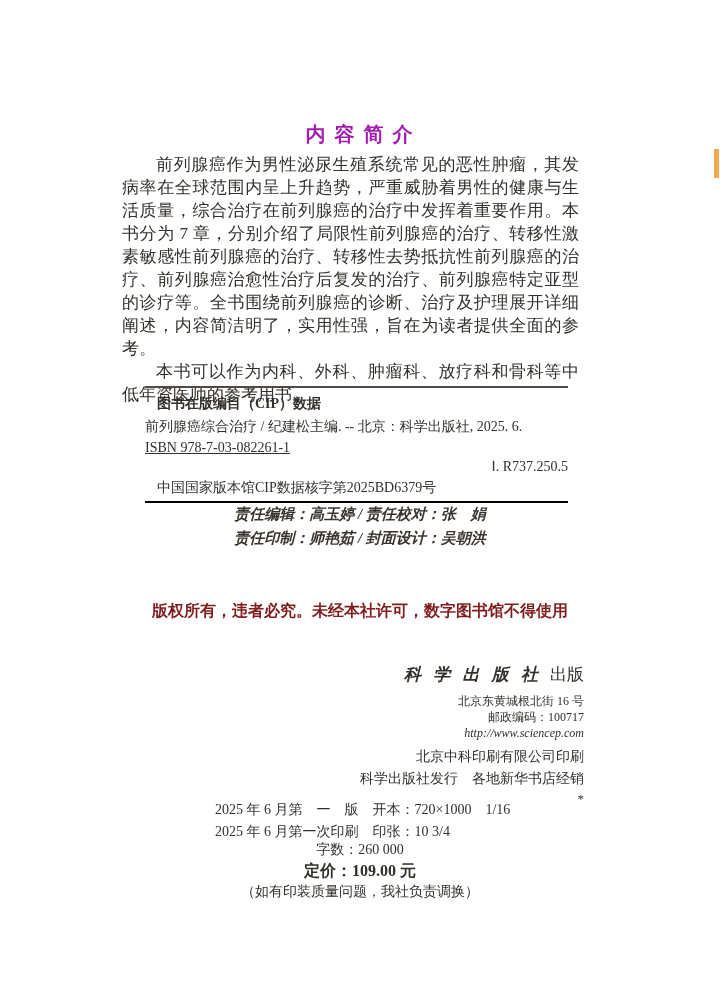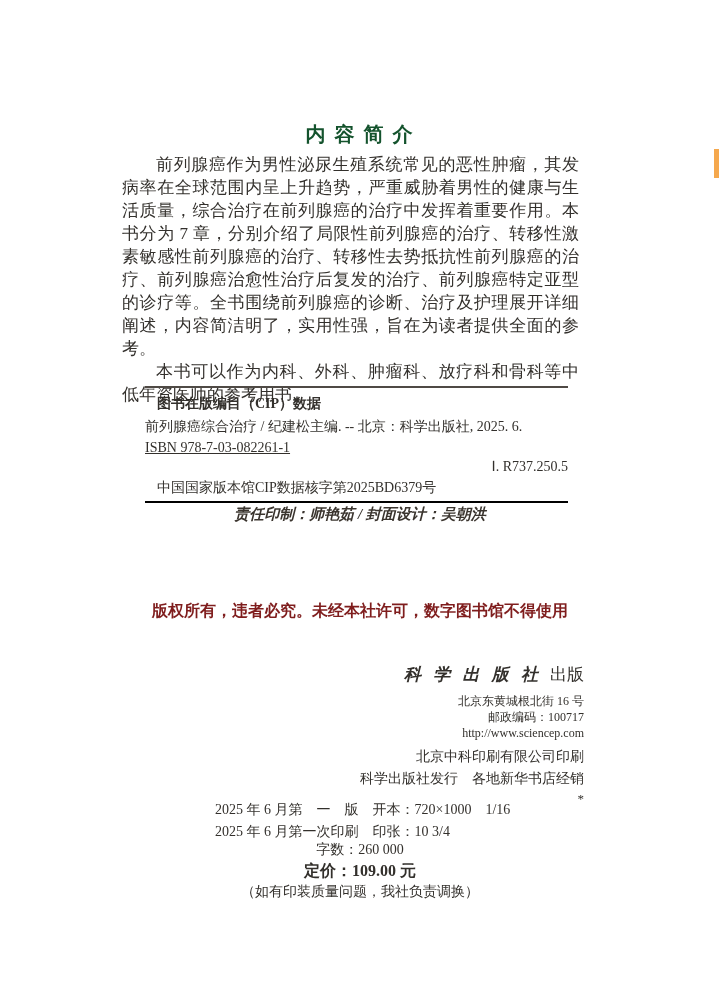--- a/index.html
+++ b/index.html
@@ -28,21 +28,21 @@
 
   .title {
     position: absolute;
     top: 121px;
     left: 0;
     width: 720px;
     text-align: center;
     font-size: 20px;
     font-weight: bold;
     letter-spacing: 2px;
-    color: #14532d;
+    color: #a21caf;
   }
 
   .intro {
     position: absolute;
     top: 153px;
     left: 122px;
     width: 457px;
     font-size: 17px;
     line-height: 23px;
     text-align: justify;
@@ -98,21 +98,21 @@
     text-align: right;
   }
   .imprint { font-size: 17px; line-height: 24px; margin-bottom: 6px; }
   .press-name {
     font-style: italic;
     font-weight: bold;
     letter-spacing: 4px;
   }
   .press-suffix { margin-left: 8px; }
   .pub-small { font-size: 12px; line-height: 16px; }
-  .pub-small.last { margin-bottom: 5px; }
+  .pub-small.last { margin-bottom: 5px; font-style: italic; }
   .pub-mid { font-size: 14px; line-height: 22px; }
   .asterisk { font-size: 13px; line-height: 17px; }
 
   .edition-left {
     position: absolute;
     top: 799px;
     left: 215px;
     font-size: 14px;
     line-height: 22px;
   }
@@ -143,20 +143,21 @@
 
   <div class="cip-box">
     <div class="cip-heading">图书在版编目（CIP）数据</div>
     <div class="cip-bib">前列腺癌综合治疗 / 纪建松主编. -- 北京：科学出版社, 2025. 6.</div>
     <div class="cip-isbn">ISBN 978-7-03-082261-1</div>
     <div class="cip-class">Ⅰ. R737.250.5</div>
     <div class="cip-record">中国国家版本馆CIP数据核字第2025BD6379号</div>
   </div>
 
   <div class="credits">
+    <div>责任编辑：高玉婷 / 责任校对：张　娟</div>
     <div>责任印制：师艳茹 / 封面设计：吴朝洪</div>
   </div>
 
   <div class="copyright">版权所有，违者必究。未经本社许可，数字图书馆不得使用</div>
 
   <div class="publisher">
     <div class="imprint">
       <span class="press-name">科 学 出 版 社</span><span class="press-suffix">出版</span>
     </div>
     <div class="pub-small">北京东黄城根北街 16 号</div>

